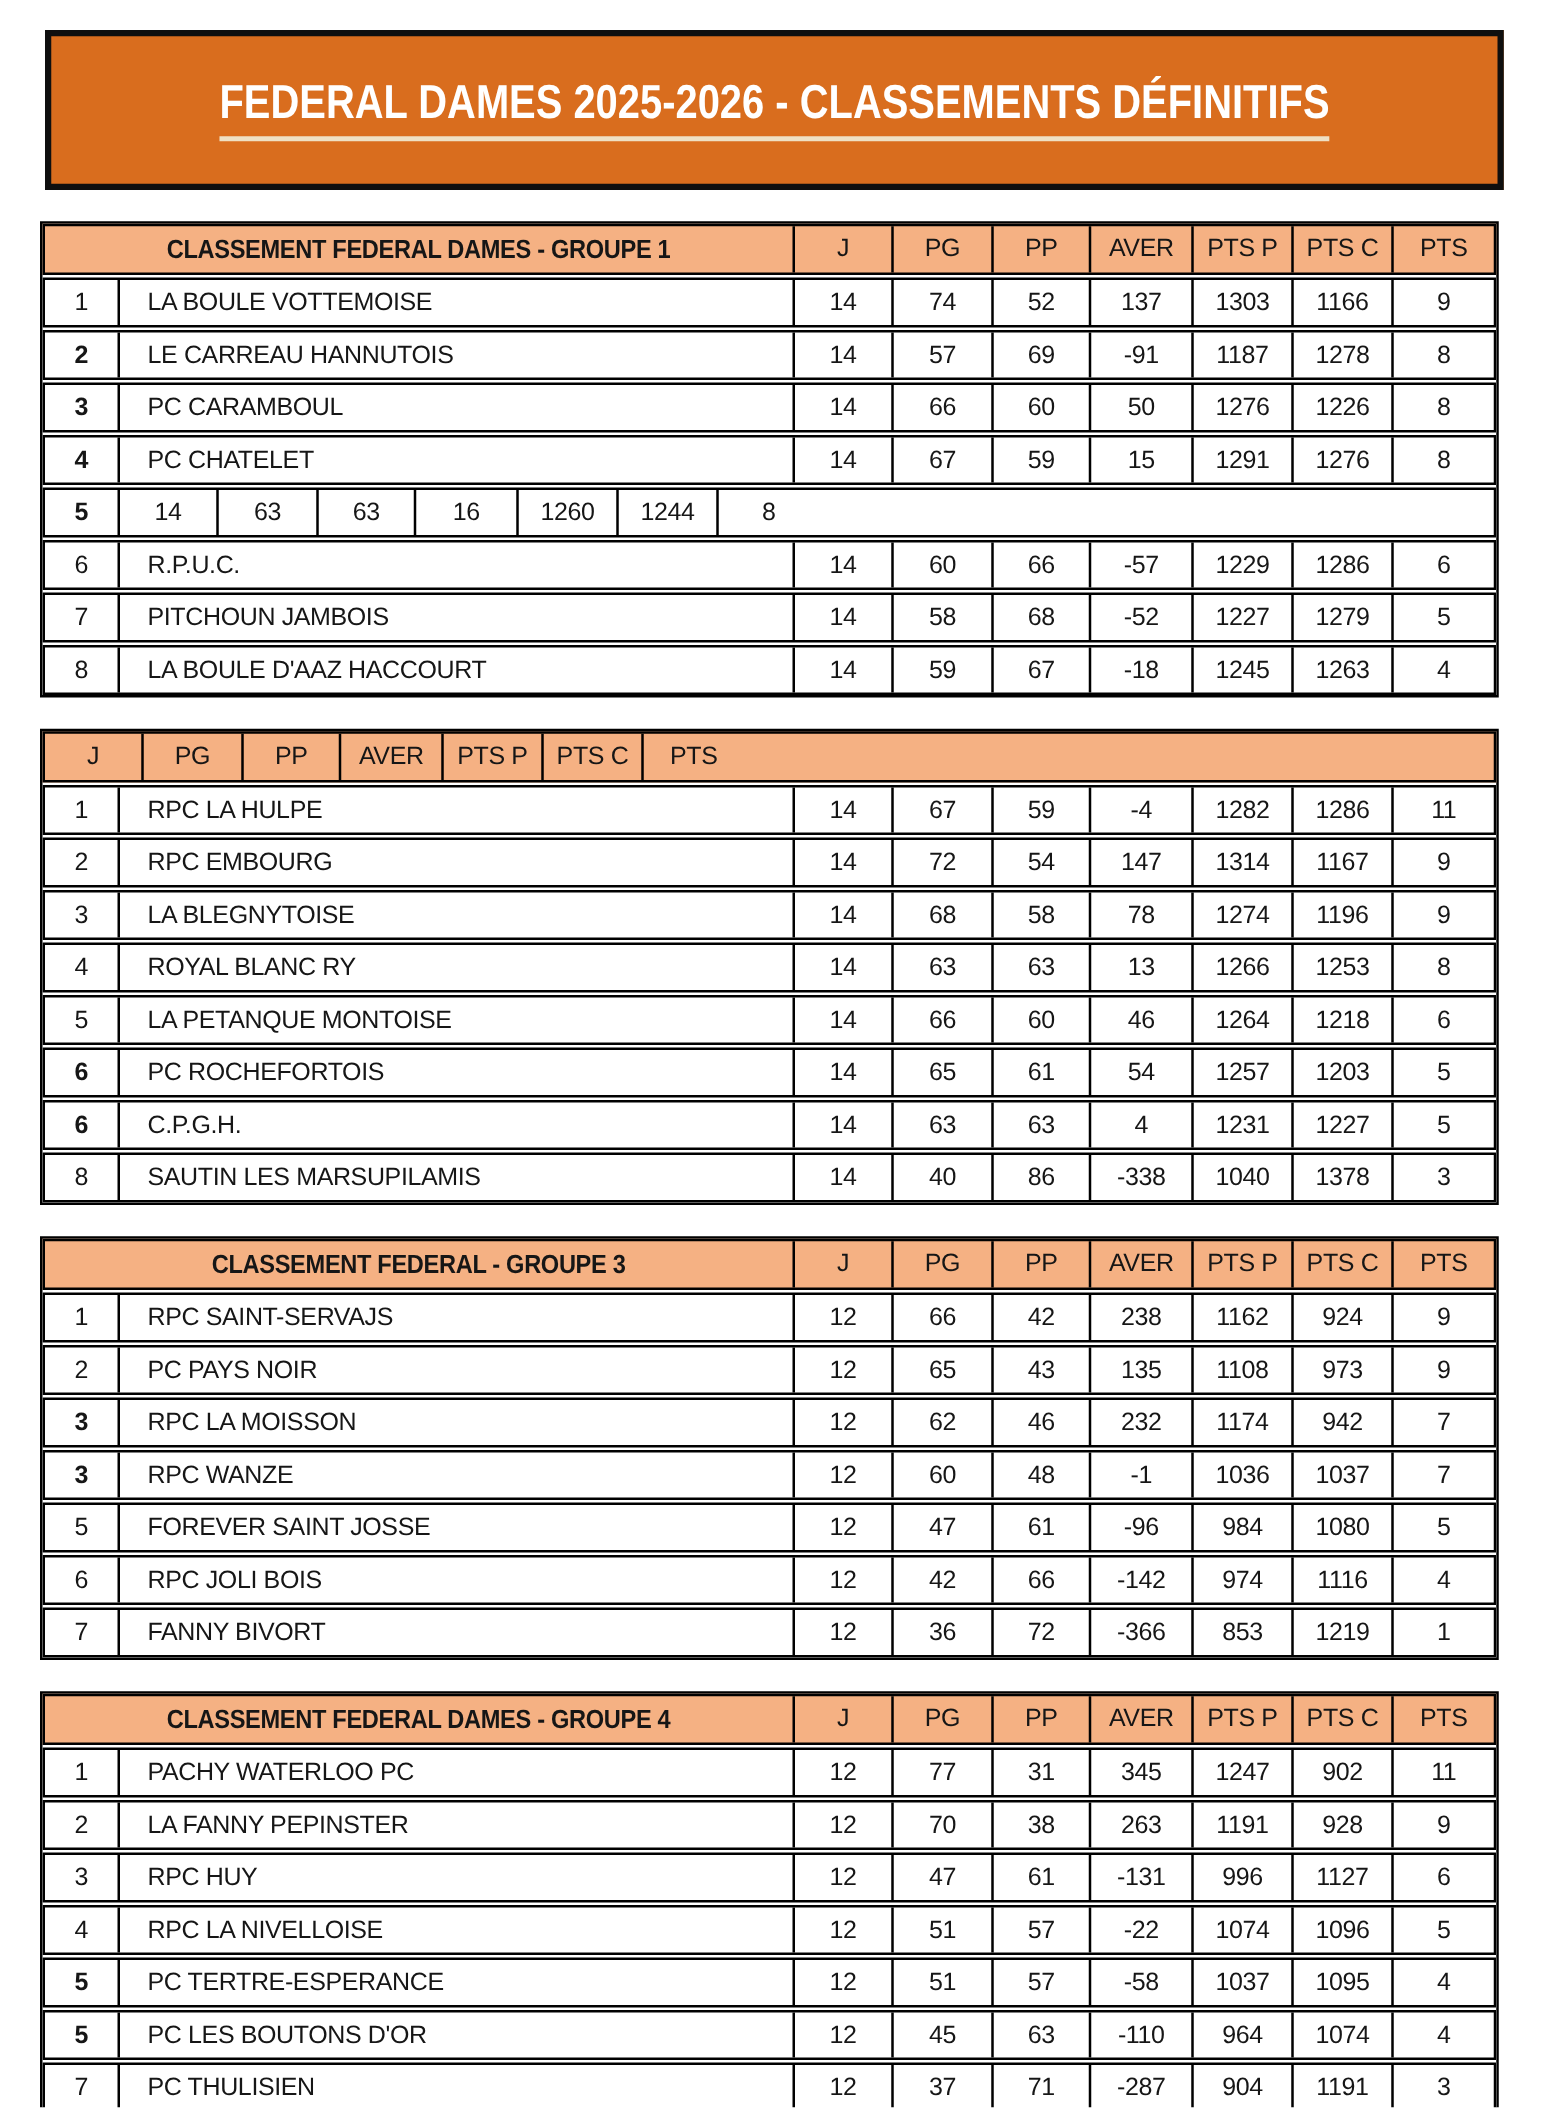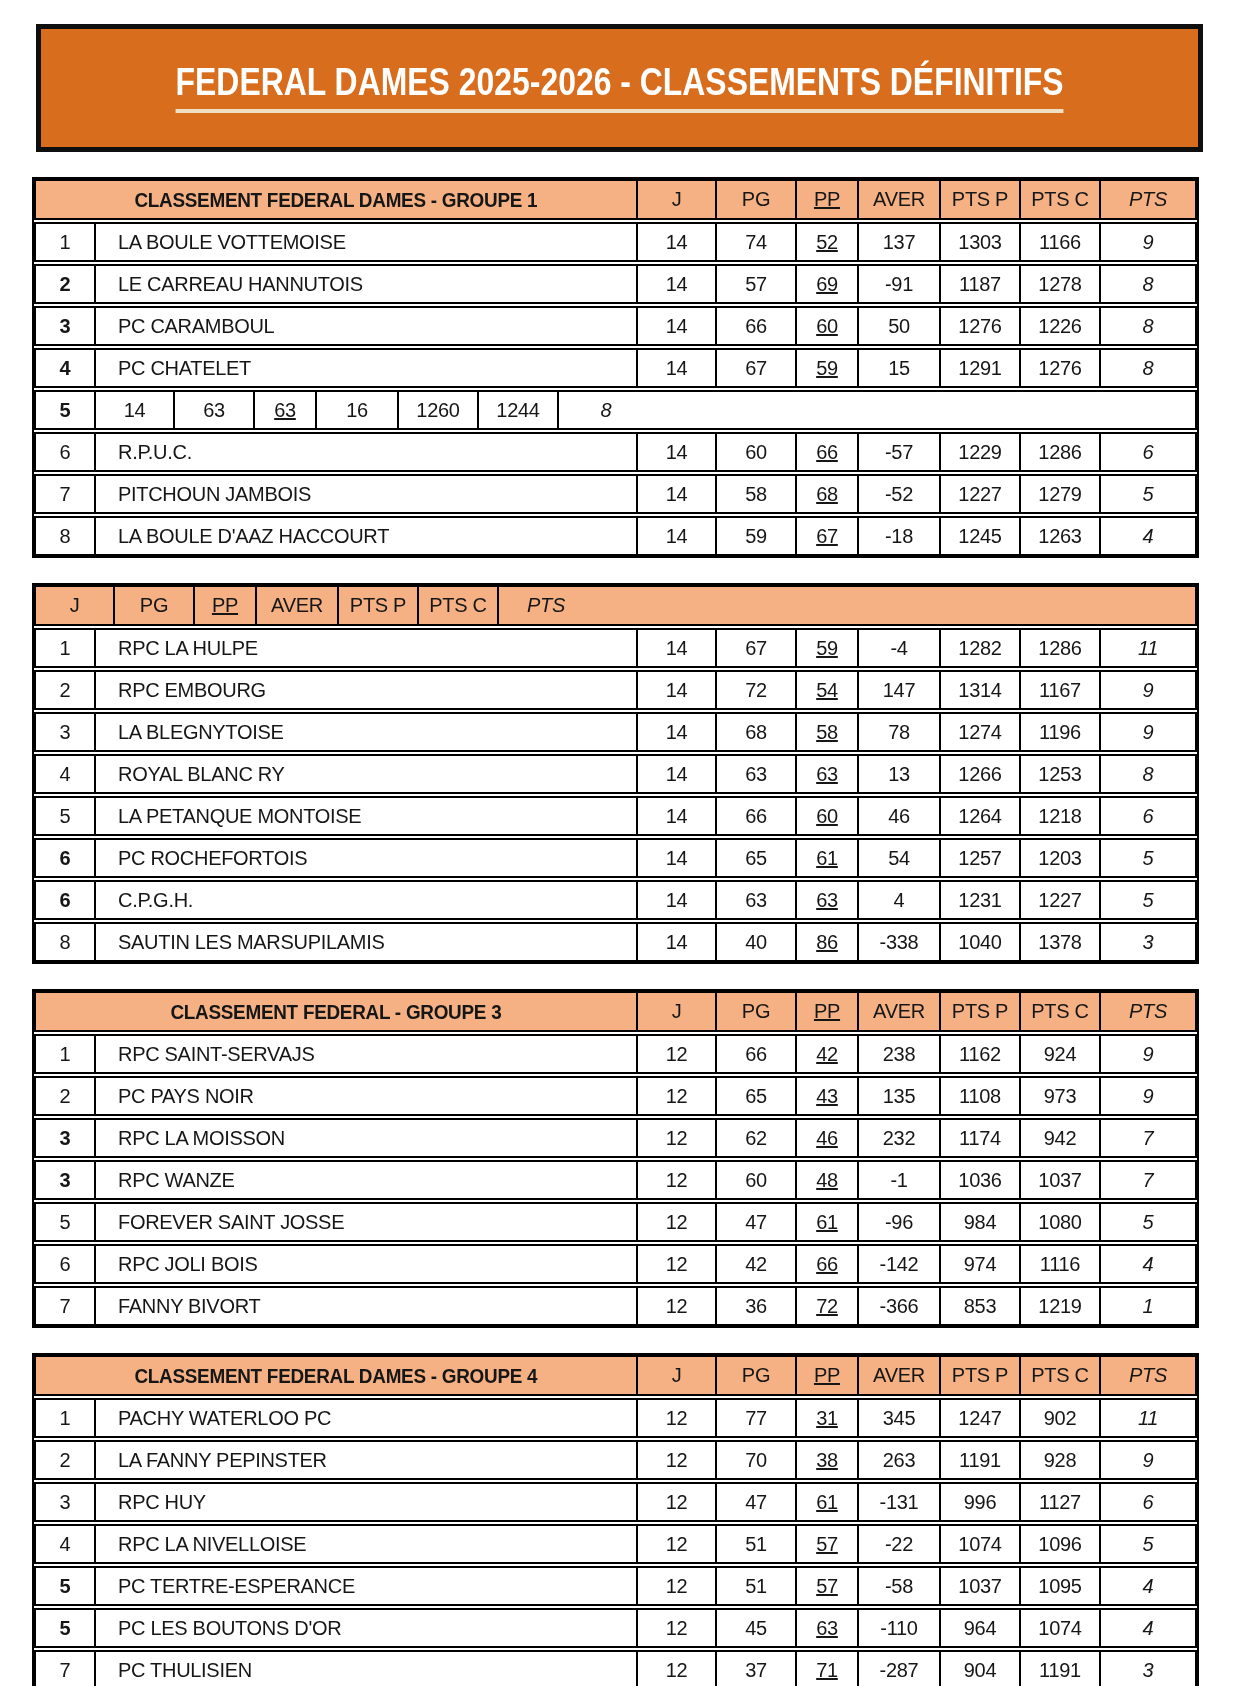--- a/index.html
+++ b/index.html
@@ -30,22 +30,22 @@
   .cell{
     display:flex;align-items:center;justify-content:center;
     border-right:2px solid #000;box-sizing:border-box;
     font-size:20px;letter-spacing:-0.3px;white-space:nowrap;overflow:hidden;
   }
   .cell:last-child{border-right:none;}
   .c-title{flex:1;font-weight:700;font-size:21px;}
   .c-rank{width:60px;}
   .c-rank.b{font-weight:700;}
   .c-team{flex:1;justify-content:flex-start;padding-left:22px;}
-  .n0{width:79px;} .n1{width:80px;} .n2{width:62px;text-decoration:underline;} .n3{width:82px;}
-  .n4{width:80px;} .n5{width:80px;} .n6{width:94px;font-style:italic;}
+  .n0{width:79px;} .n1{width:80px;} .n2{width:78px;} .n3{width:82px;}
+  .n4{width:80px;} .n5{width:80px;} .n6{width:80px;}
   .squish{display:inline-block;transform:scaleX(0.9);}
 </style>
 </head>
 <body>
 
 <div class="page">
   <div class="banner">
     <span class="banner-text">FEDERAL DAMES 2025-2026 - CLASSEMENTS DÉFINITIFS</span>
   </div>
   <div class="tables">

